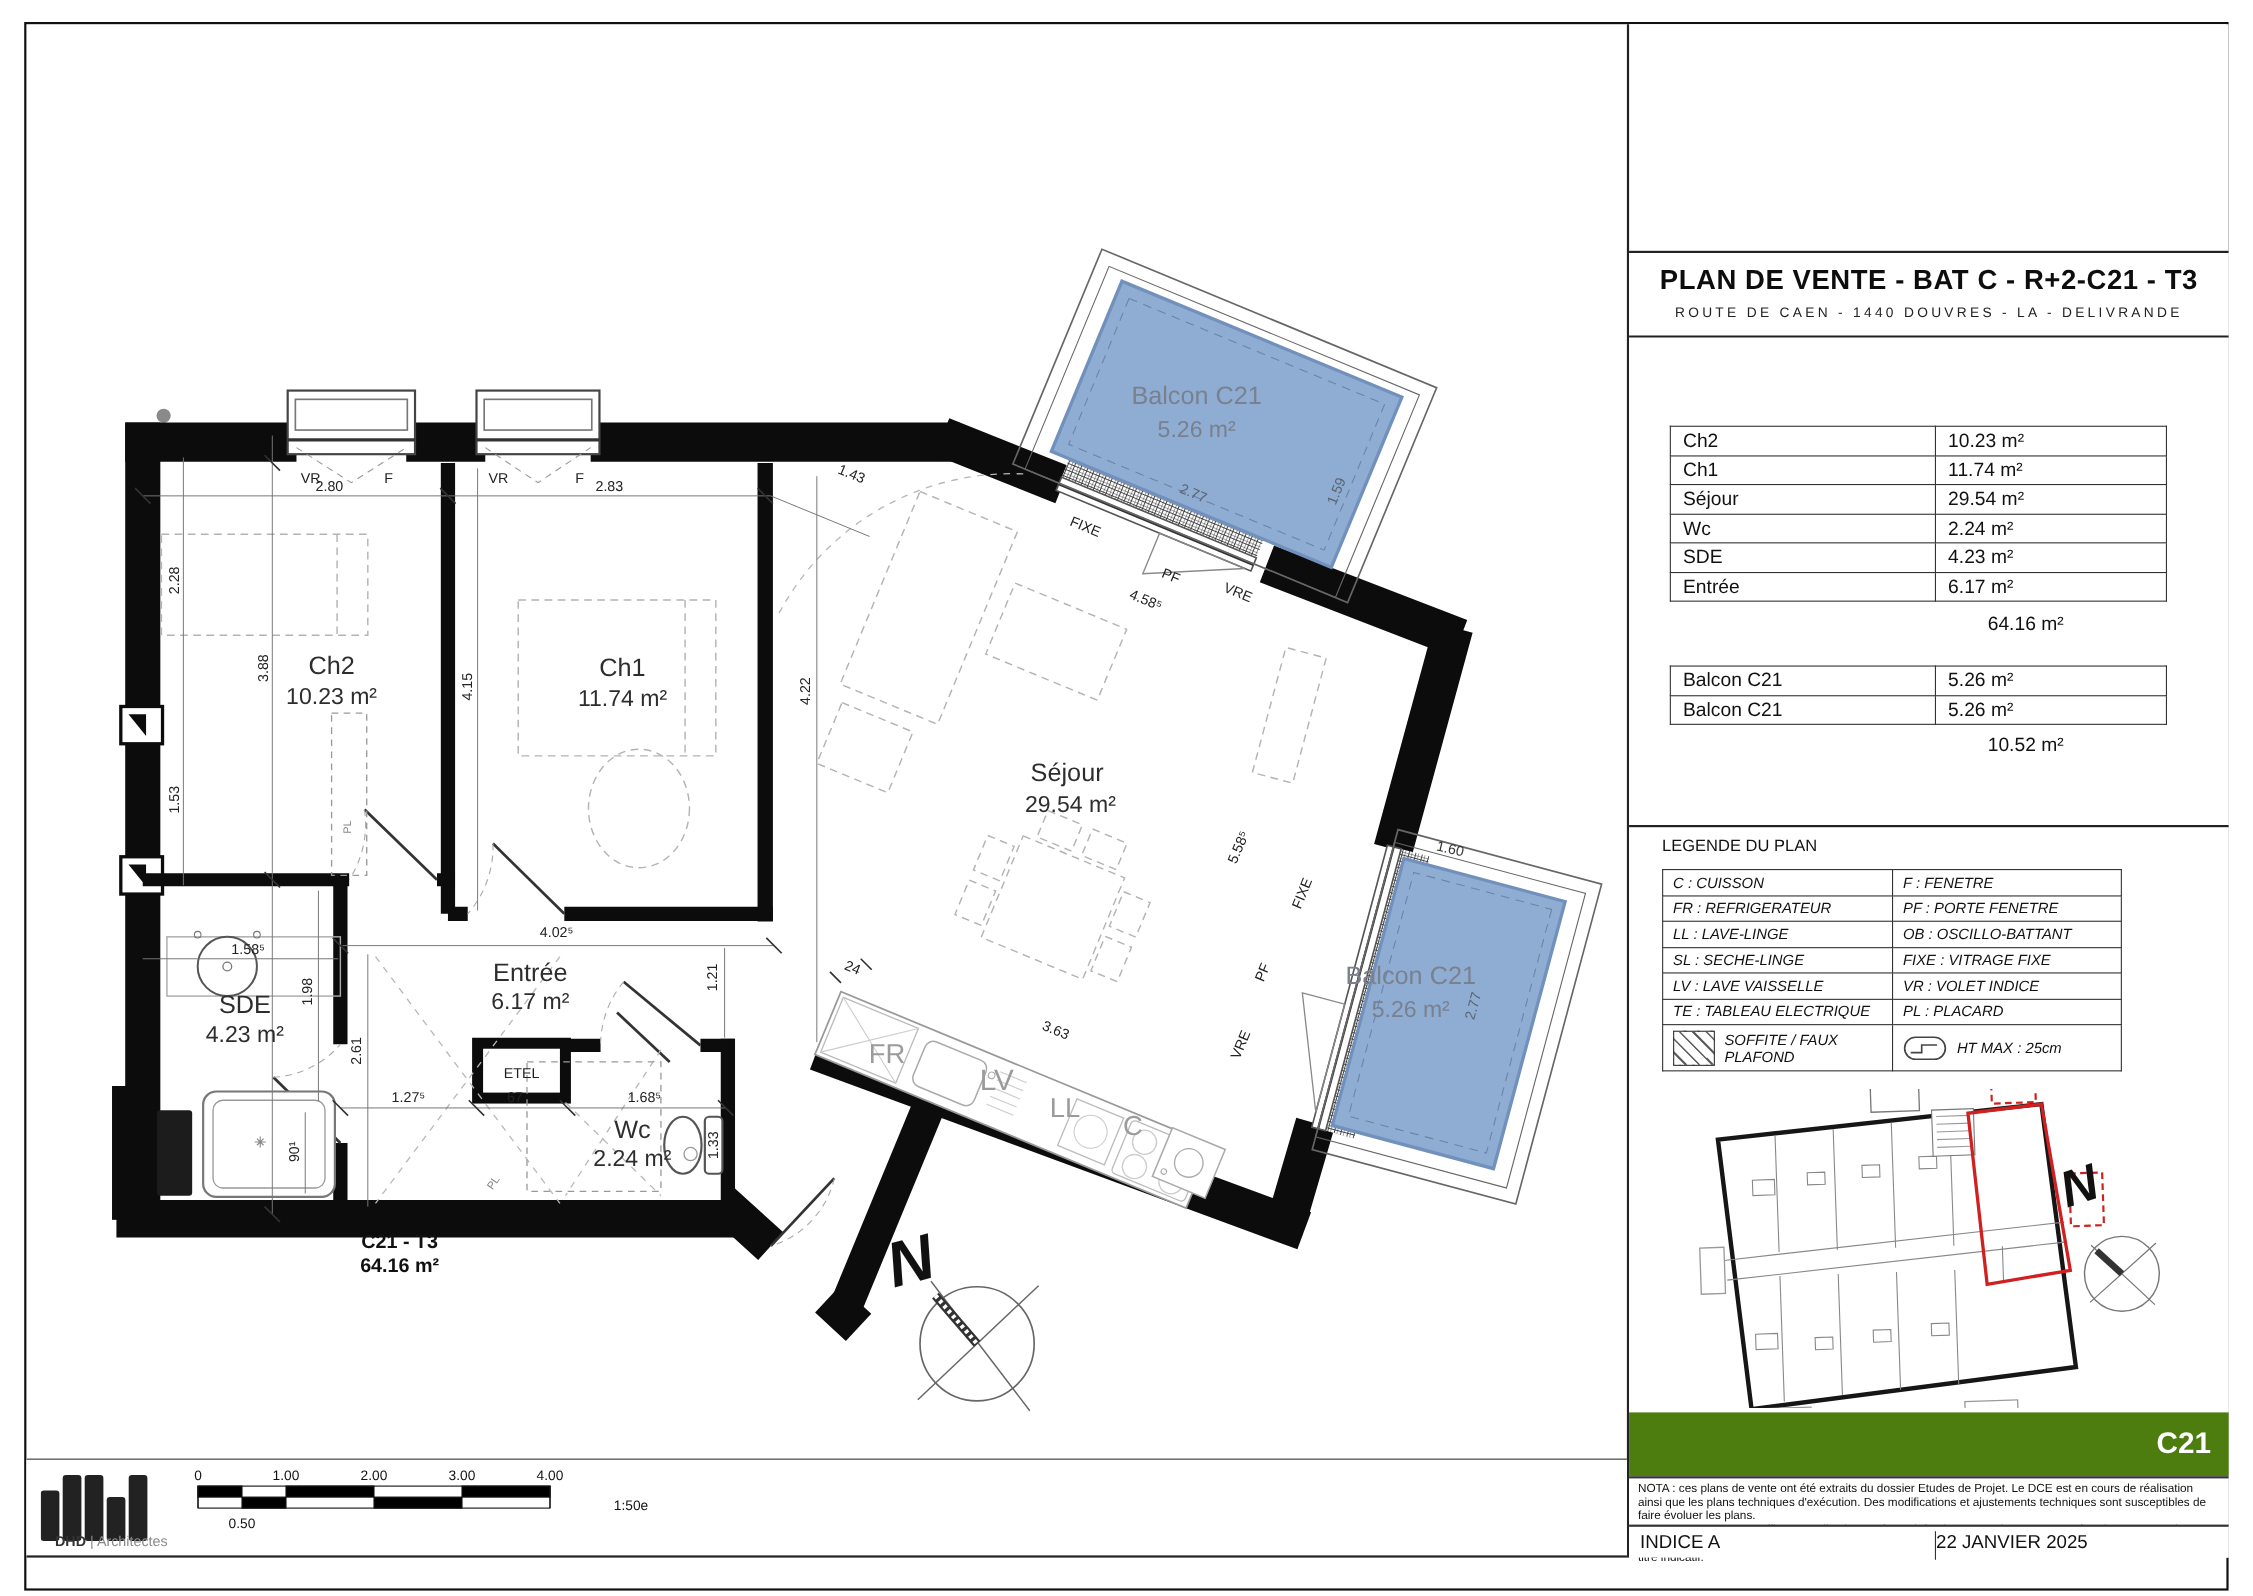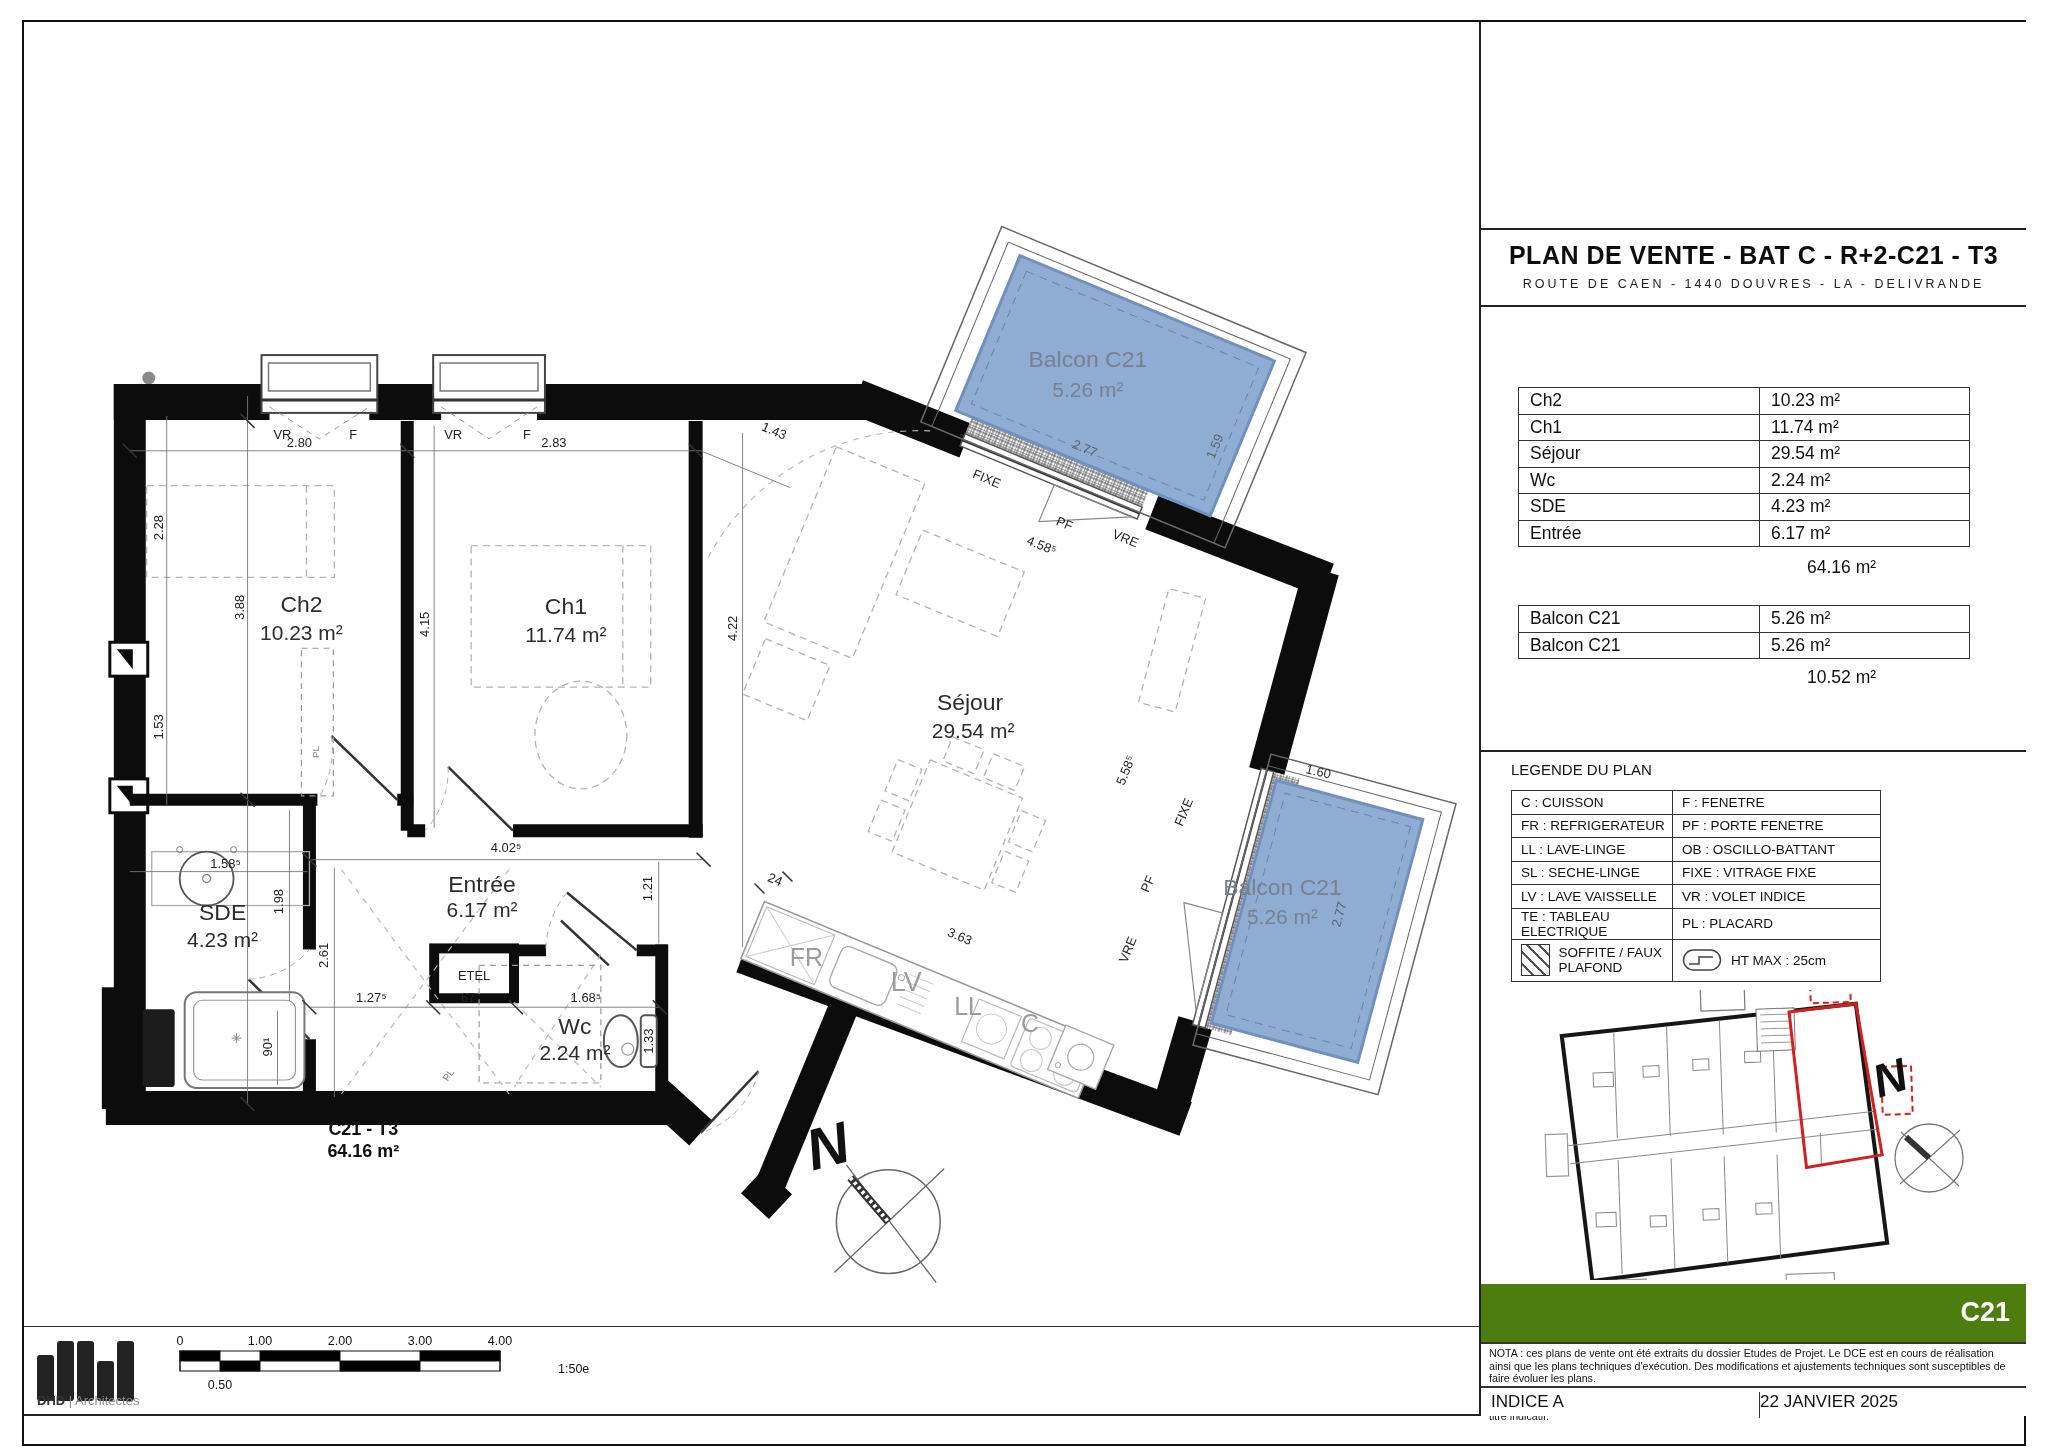--- a/index.html
+++ b/index.html
@@ -19,41 +19,41 @@
   table.areas{position:absolute;left:37px;border-collapse:collapse;width:452px;}
   table.areas td{border:1.5px solid #333;height:25.5px;font-size:17.5px;padding:0 0 0 11px;color:#111;}
   table.areas td.v{width:198px;}
   #tbl-rooms{top:80px;}
   #tbl-balc{top:298px;}
   .total-line{position:absolute;left:326px;font-size:17.5px;color:#111;}
   #total-main{top:250px;}
   #total-balc{top:360px;}
   #sec-legend{top:728px;height:240px;border-top:2px solid #222;}
   #legend-head{position:absolute;left:30px;top:9px;font-size:15px;color:#111;}
-  table.legend{position:absolute;left:30px;top:38px;border-collapse:collapse;width:370px;}
+  table.legend{position:absolute;left:30px;top:38px;border-collapse:collapse;width:418px;font-style:italic;}
   table.legend td{border:1.5px solid #333;height:22.5px;font-size:13.5px;padding:0 0 0 9px;color:#111;}
   table.legend td.r{width:198px;}
   table.legend tr.icons td{height:41px;}
   .iconcell{display:flex;align-items:center;gap:9px;}
   #soffite-icon{width:42px;height:32px;border:1.5px solid #333;box-sizing:border-box;
      background:repeating-linear-gradient(45deg,#fff 0 7px,#555 7px 8.5px);}
   #sec-keyplan{top:968px;height:294px;}
   #sec-green{top:1262px;height:58px;background:#4d7c0f;}
   #green-code{position:absolute;right:16px;top:13px;font-size:27px;font-weight:bold;color:#fff;}
   #sec-nota{top:1320px;height:44px;border-top:2px solid #333;padding:3px 8px 0 8px;}
   #sec-nota div{font-size:10.7px;line-height:1.18;color:#111;}
   #sec-indice{top:1364px;height:30px;border-top:2px solid #333;}
   #indice-label{position:absolute;left:10px;top:4px;font-size:17px;color:#111;}
   #date-label{position:absolute;left:278px;top:4px;width:258px;text-align:left;font-size:17px;color:#111;
               border-left:1.5px solid #333;height:26px;padding-top:0;box-sizing:border-box;}
   
   #bottomstrip{position:absolute;left:0;top:1304px;width:1455px;height:90px;
      border-top:1.5px solid #333;border-bottom:2px solid #222;background:#fff;box-sizing:border-box;}
   #logo{position:absolute;left:13px;top:8px;width:120px;height:72px;}
-  #logo-text{position:absolute;left:13px;top:66px;font-size:13px;color:#333;width:160px;}
+  #logo-text{position:absolute;left:26px;top:66px;font-size:13px;color:#333;width:160px;}
   #logo-text .lt2{color:#8a8a8a;}
   #scalebar{position:absolute;left:146px;top:6px;width:420px;height:70px;}
 </style>
 </head>
 <body>
 
 <div id="page">
 <div id="frame">
 
 <svg id="plansvg" viewBox="22 20 2004 1426" preserveAspectRatio="none">

